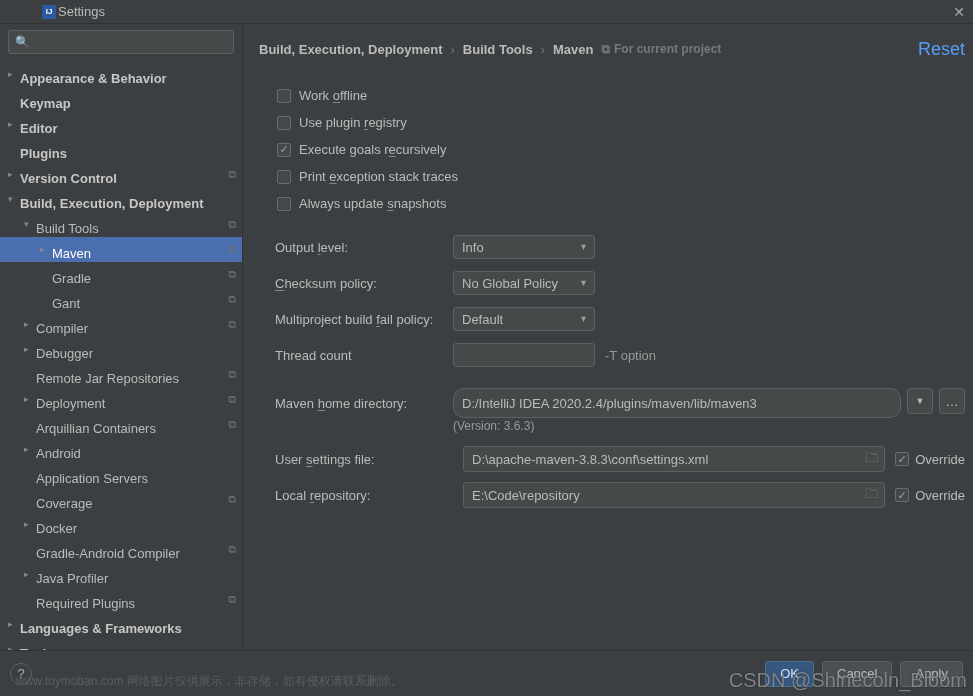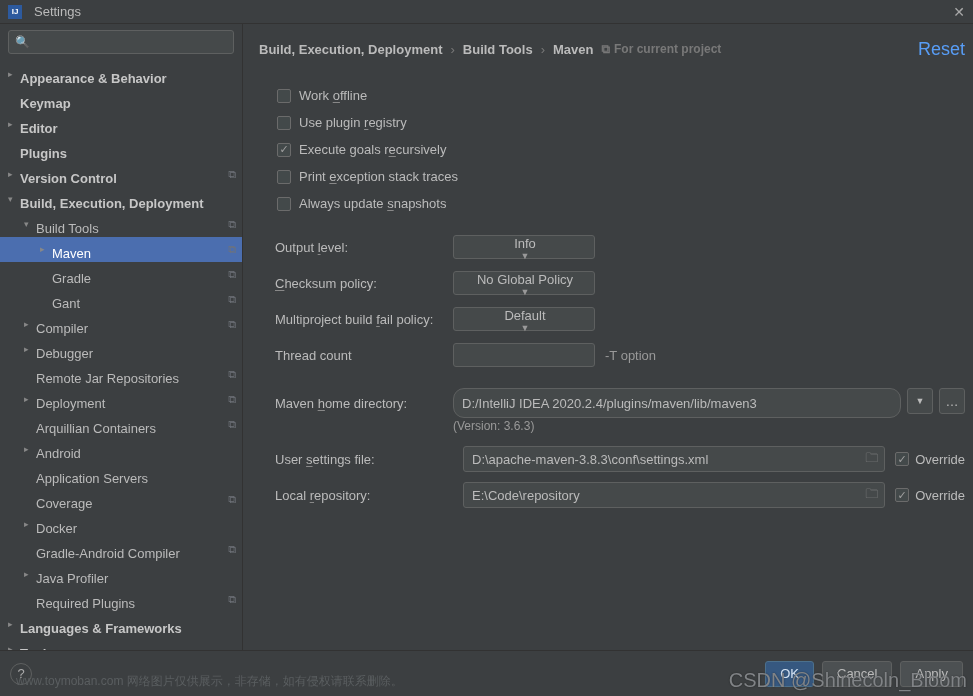--- a/index.html
+++ b/index.html
@@ -11,21 +11,21 @@
       color: #bbbbbb;
       overflow: hidden;
       position: relative;
     }
     .title-bar {
       display: flex; align-items: center; justify-content: space-between;
       height: 24px; padding: 0 8px;
       background: #3c3f41;
       border-bottom: 1px solid #323232;
     }
-    .title-left { display: flex; align-items: center; gap: 12px; }
+    .title-left { display: flex; align-items: center; gap: 2px; margin-left: 34px; }
     .app-icon {
       width: 14px; height: 14px;
       background: #2d5a9e;
       display: flex; align-items: center; justify-content: center;
       font-size: 8px; color: #fff; font-weight: bold;
     }
     .close-btn { color: #a9a9a9; cursor: pointer; font-size: 14px; }
     .main { display: flex; height: calc(100% - 24px - 46px); }
     .sidebar {
       width: 243px;
@@ -97,21 +97,20 @@
     .field-row { display: flex; align-items: center; height: 36px; }
     .field-label { width: 178px; }
     .select {
       width: 142px; height: 24px;
       background: #45494a;
       border: 1px solid #5e6060;
       border-radius: 3px;
       display: flex; align-items: center; justify-content: space-between;
       padding: 0 6px 0 8px;
       cursor: pointer;
-      flex-direction: column;
     }
     .select .tri { color: #999; font-size: 9px; }
     .text-input {
       height: 24px;
       background: #45494a;
       border: 1px solid #5e6060;
       border-radius: 3px;
       padding: 0 8px;
       display: flex; align-items: center;
       color: #bbb;

